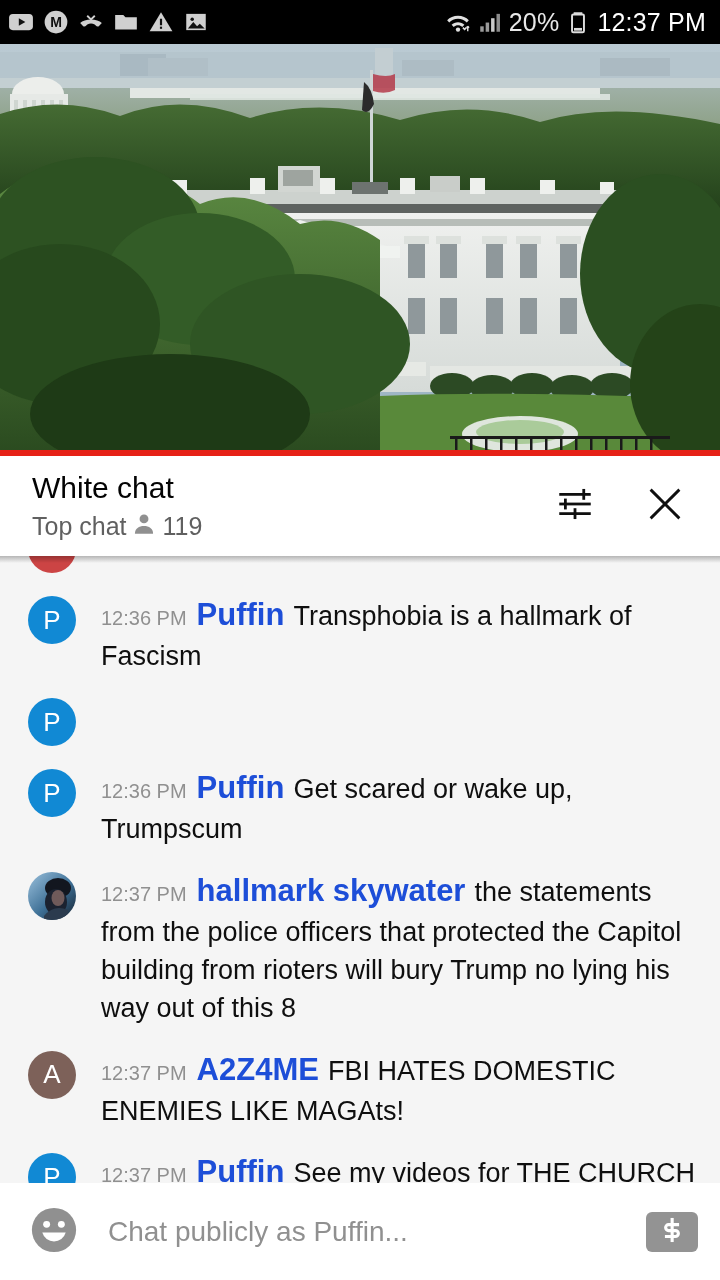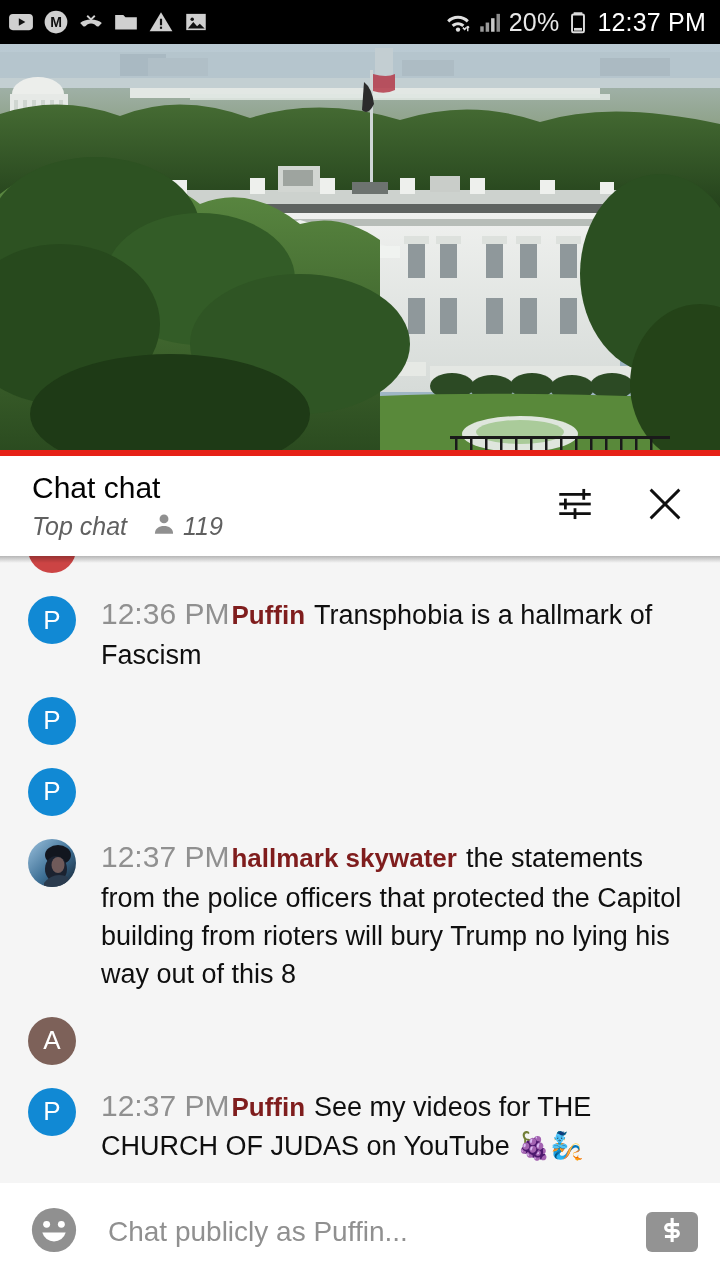--- a/index.html
+++ b/index.html
@@ -34,21 +34,21 @@
   }
 
   
   .chat-header{
     position:absolute; top:456px; left:0; width:720px; height:100px;
     background:#fff; display:flex; align-items:center; padding:0 24px 0 32px;
     z-index:5;
   }
   .ch-titles{ flex:1; }
   .ch-title{ font-size:30px; color:#030303; line-height:1.15; }
-  .ch-sub{ display:flex; align-items:center; gap:24px; margin-top:6px;font-style:italic; }
+  .ch-sub{ display:flex; align-items:center; gap:4px; margin-top:6px; }
   .ch-subtext{ font-size:25px; color:#606060; }
   .ch-count{ display:flex; align-items:center; gap:6px;justify-content:space-between; }
   .ch-count-num{ font-size:25px; color:#606060; }
   .ch-actions{ display:flex; align-items:center; gap:44px; padding-right:8px; }
   .icon-btn{ width:46px; height:46px; display:flex; align-items:center; justify-content:center; }
 
   
   .chat-list{
     position:absolute; top:556px; left:0; width:720px; height:627px;
     background:#f5f5f5; overflow:hidden;
@@ -63,22 +63,22 @@
   .avatar{
     width:48px; height:48px; border-radius:50%; flex:0 0 48px;
     display:flex; align-items:center; justify-content:center;
     color:#fff; font-size:26px; margin-top:3px; overflow:hidden;
   }
   .avatar svg{ display:block; width:48px; height:48px; }
   .msg-body{ margin-left:25px; flex:1; }
   .msg-line{
     font-size:27px; color:#0f0f0f; line-height:1.42; word-wrap:break-word;
   }
-  .ts{ font-size:30px; color:#909090; margin-right:2px; }
-  .author{ font-size:26px; color:#7f1d1d; font-weight:bold; margin-right:9px; }
+  .ts{ font-size:20px; color:#909090; margin-right:10px; }
+  .author{ font-size:31px; color:#1d4ed8; font-weight:bold; margin-right:9px; }
 
   
   .input-bar{
     position:absolute; top:1183px; left:0; width:720px; height:97px;
     background:#fff; display:flex; align-items:center; padding:0 22px 0 26px;
   }
   .emoji-btn{ width:56px; height:56px; display:flex; align-items:center; justify-content:center; }
   .chat-input{
     flex:1; border:none; outline:none; background:transparent;
     font-family:"Liberation Sans", sans-serif; font-size:28px; color:#0f766e;
@@ -340,21 +340,21 @@
       <rect x="635" y="392" width="2.5" height="20"></rect>
         <rect x="650" y="392" width="2.5" height="20"></rect>
       <rect x="450" y="392" width="220" height="3"></rect>
     </g>
   </svg>
 </div>
 <div class="progress"></div>
 
 <div class="chat-header">
   <div class="ch-titles">
-    <div class="ch-title">Chat chat</div>
+    <div class="ch-title">White chat</div>
     <div class="ch-sub">
       <span class="ch-subtext">Top chat</span>
       <span class="ch-count">
         <span>
           <svg width="26" height="26" viewBox="0 0 24 24">
               <circle cx="12" cy="7.3" r="4.1" fill="#909090"></circle>
               <path d="M3.6 21c0-4.7 3.8-7.1 8.4-7.1s8.4 2.4 8.4 7.1z" fill="#909090"></path>
             </svg>
         </span>
         <span class="ch-count-num">119</span>
@@ -407,20 +407,23 @@
       </div>
     </div>
     <div class="msg">
       <div class="avatar" style="background: rgb(17, 137, 212);">
         <span>P</span>
       </div>
     </div>
     <div class="msg">
       <div class="avatar" style="background: rgb(17, 137, 212);">
         <span>P</span>
+      </div>
+      <div class="msg-body">
+        <div class="msg-line"><span class="ts">12:36 PM</span><span class="author">Puffin</span><span>Get scared or wake up, Trumpscum</span></div>
       </div>
     </div>
     <div class="msg">
       <div class="avatar">
         <svg viewBox="0 0 48 48">
           <defs>
             <linearGradient id="pa4" x1="0" y1="0" x2="1" y2="1">
               <stop offset="0%" stop-color="#9cc2de"></stop>
               <stop offset="55%" stop-color="#3d6f95"></stop>
               <stop offset="100%" stop-color="#14202e"></stop>
@@ -434,20 +437,23 @@
         </svg>
       </div>
       <div class="msg-body">
         <div class="msg-line"><span class="ts">12:37 PM</span><span class="author">hallmark skywater</span><span>the statements from the police officers that protected the Capitol building from rioters will bury Trump no lying his way out of this 8</span></div>
       </div>
     </div>
     <div class="msg">
       <div class="avatar" style="background: rgb(125, 97, 89);">
         <span>A</span>
       </div>
+      <div class="msg-body">
+        <div class="msg-line"><span class="ts">12:37 PM</span><span class="author">A2Z4ME</span><span>FBI HATES DOMESTIC ENEMIES LIKE MAGAts!</span></div>
+      </div>
     </div>
     <div class="msg">
       <div class="avatar" style="background: rgb(17, 137, 212);">
         <span>P</span>
       </div>
       <div class="msg-body">
         <div class="msg-line"><span class="ts">12:37 PM</span><span class="author">Puffin</span><span>See my videos for THE CHURCH OF JUDAS on YouTube 🍇🧞</span></div>
       </div>
     </div>
   </div>

